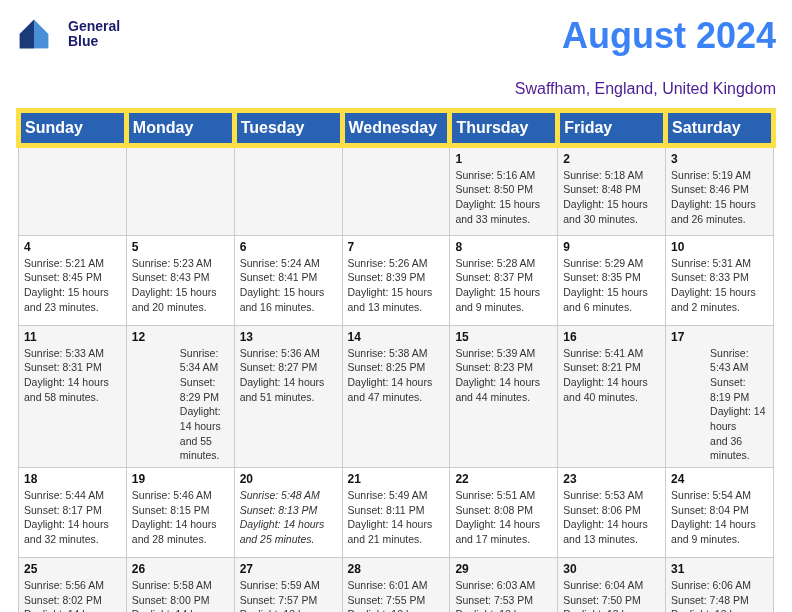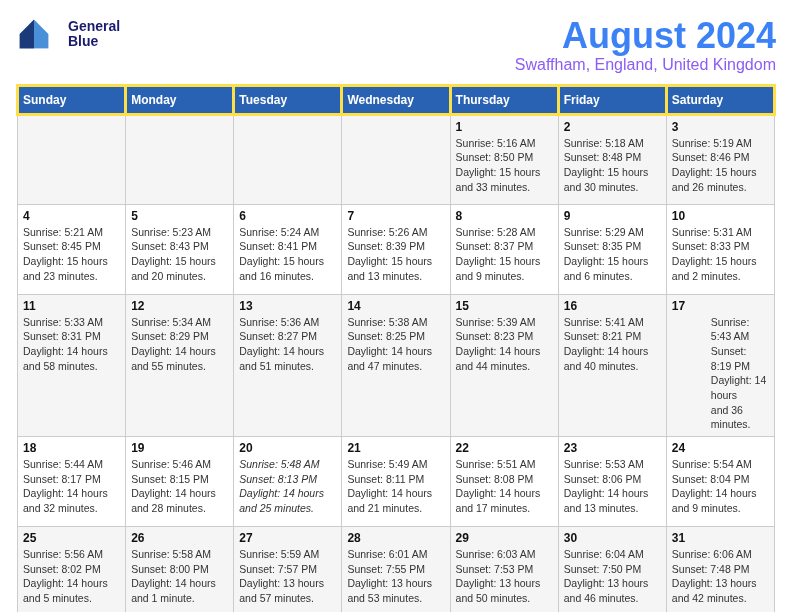--- a/index.html
+++ b/index.html
@@ -38,39 +38,40 @@
       text-align: right;
     }
     .main-title {
       font-size: 36px;
       font-weight: bold;
       color: #3b82f6;
       line-height: 1.1;
     }
     .subtitle {
       font-size: 16px;
-      color: #8b5cf6;
+      color: #4c1d95;
       font-weight: normal;
+      margin-top: 24px;
     }
     table {
       width: 100%;
       border-collapse: collapse;
       table-layout: fixed;
       font-size: 11px;
     }
     thead tr {
       background-color: #2962b2;
       color: white;
     }
     thead th {
       padding: 6px 4px;
       text-align: left;
-      font-size: 12px;
+      font-size: 16px;
       font-weight: bold;
-      border: 3px solid #fde047;
+      border: 5px solid #fde047;
     }
     tbody tr {
       vertical-align: top;
     }
     tbody td {
       border: 1px solid #ccc;
       padding: 4px 5px;
       vertical-align: top;
       min-height: 90px;
       height: 90px;
@@ -212,21 +213,21 @@
       <tr>
         <td>
           <div class="day-num">11</div>
           <div class="day-info" style="white-space: pre-line;">Sunrise: 5:33 AM
 Sunset: 8:31 PM
 Daylight: 14 hours
 and 58 minutes.</div>
         </td>
         <td>
           <div class="day-num">12</div>
-          <div class="day-info" style="white-space: pre-line;">Sunrise: 5:34 AM
+          <div class="day-info" style="white-space: pre-line; margin-left: 48px;">Sunrise: 5:34 AM
 Sunset: 8:29 PM
 Daylight: 14 hours
 and 55 minutes.</div>
         </td>
         <td>
           <div class="day-num">13</div>
           <div class="day-info" style="white-space: pre-line;">Sunrise: 5:36 AM
 Sunset: 8:27 PM
 Daylight: 14 hours
 and 51 minutes.</div>

